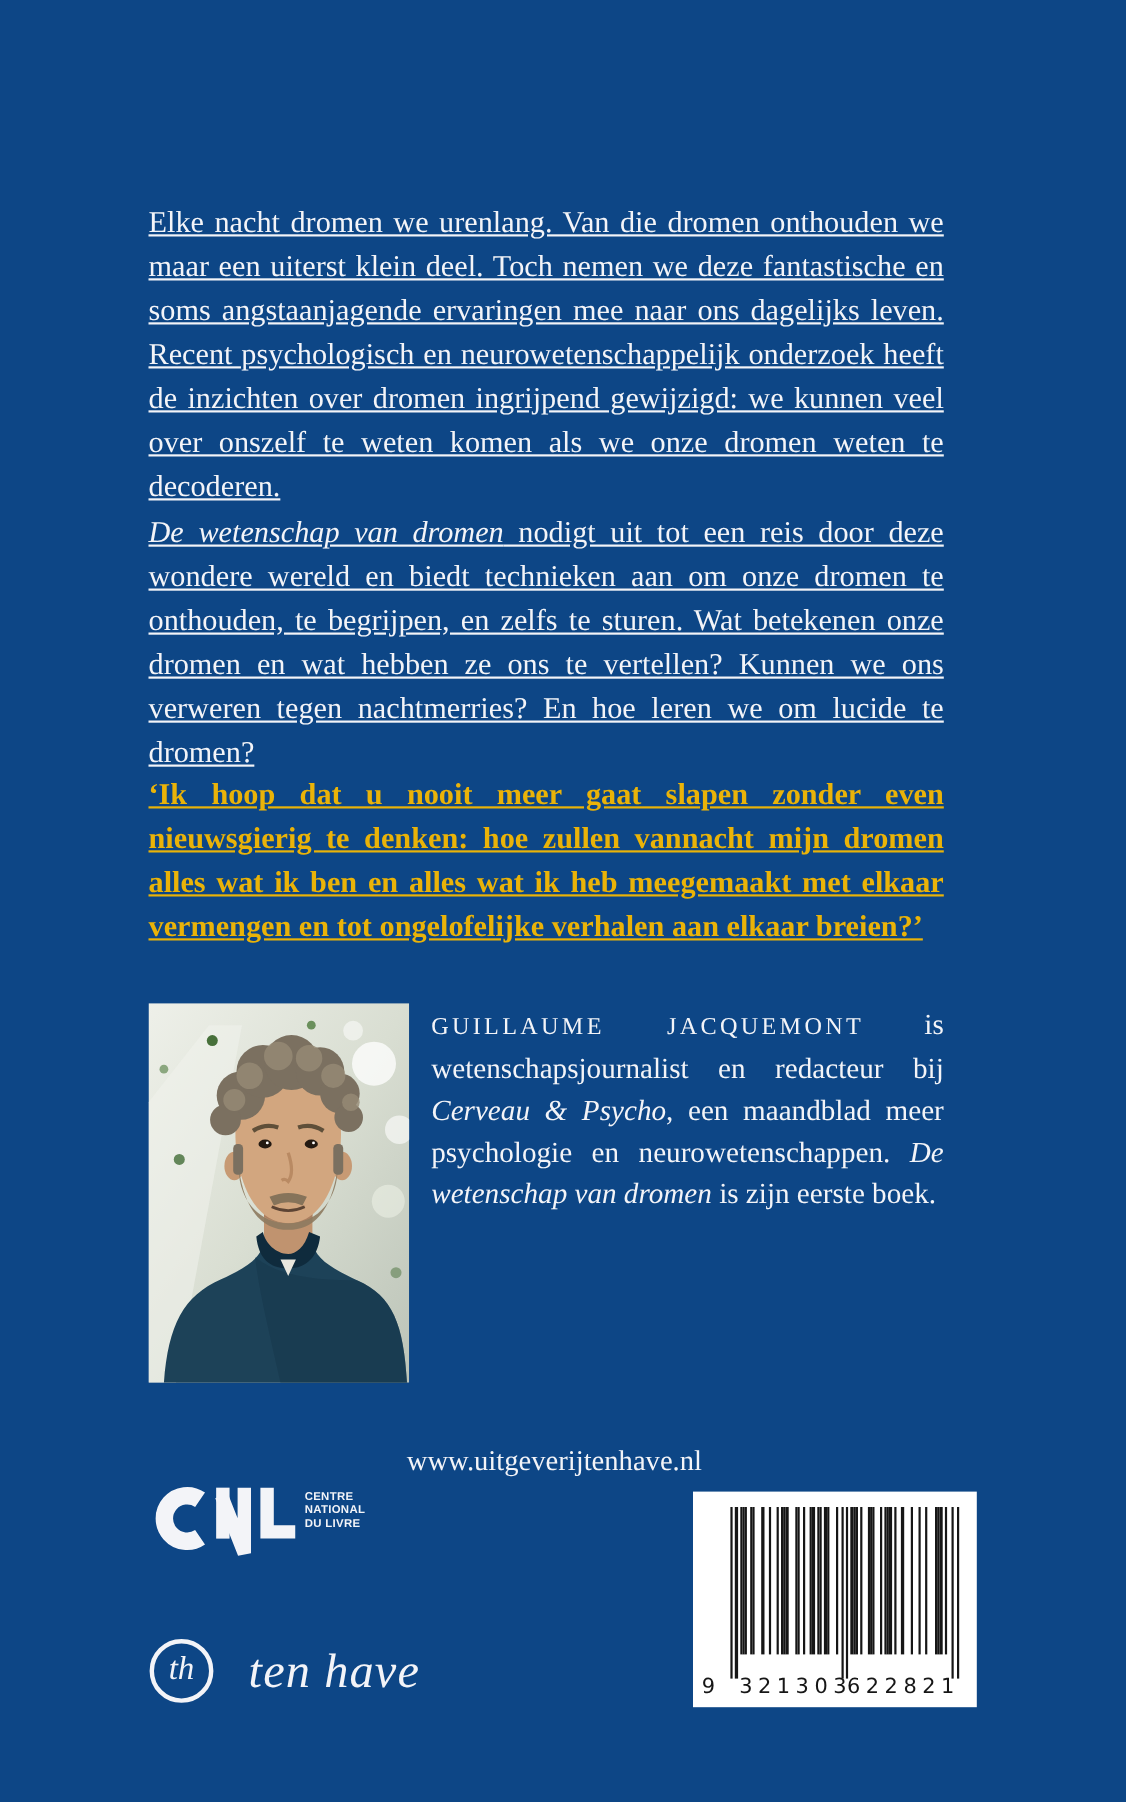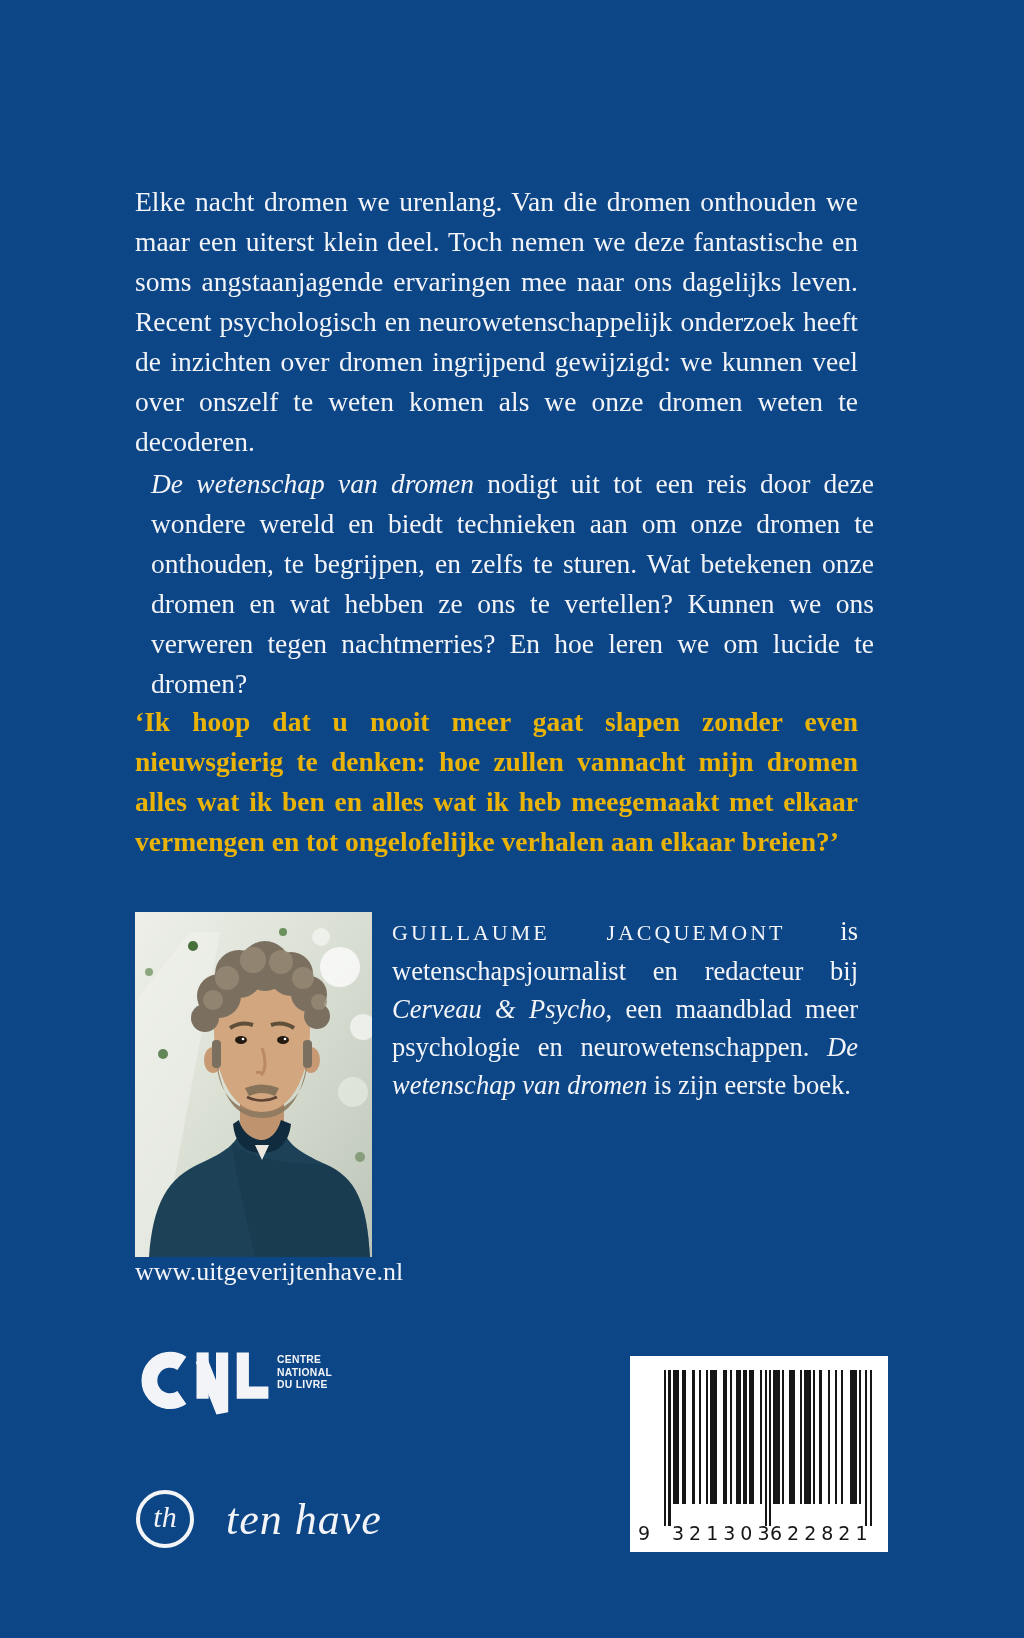--- a/index.html
+++ b/index.html
@@ -1,29 +1,29 @@
 <!DOCTYPE html>
 <html><head>
 <meta charset="utf-8">
 <style>
   html,body{margin:0;padding:0;}
   body{width:1024px;height:1638px;overflow:hidden;}
   .cover{position:relative;width:1024px;height:1638px;background:#0d4686;
          font-family:"Liberation Serif","DejaVu Serif",serif;color:#f3f4f8;}
   .block{position:absolute;left:135px;width:723px;}
-  .body-text{font-size:27.5px;line-height:40px;text-align:justify;margin:0;}
+  .body-text{font-size:27.5px;line-height:40px;text-align:justify;margin:0;text-decoration:underline;}
   .it{font-style:italic;}
   .para1{top:182px;}
-  .para2{top:464px;margin-left:16px;}
+  .para2{top:464px;}
   .quote{top:702px;font-weight:bold;}
   .author-row{top:912px;display:flex;align-items:flex-start;}
   .photo-wrap{flex:0 0 237px;margin-right:20px;line-height:0;}
   .bio{flex:1;font-size:26.5px;line-height:38px;text-align:justify;margin:0;}
   .author-name{font-weight:normal;font-size:22px;letter-spacing:3px;}
-  .site{position:absolute;top:1256px;left:135px;width:738px;text-align:left;
+  .site{position:absolute;top:1312px;left:135px;width:738px;text-align:center;
         font-size:26px;line-height:32px;}
   
   .cnl{position:absolute;left:138px;top:1345px;line-height:0;}
   
   .th-logo{position:absolute;left:136px;top:1490px;display:flex;align-items:center;}
   .th-circle{width:50px;height:50px;border:4px solid #f3f4f8;border-radius:50%;
              display:flex;align-items:center;justify-content:center;font-family:Liberation Serif, serif;}
   .th-monogram{font-style:italic;font-size:30px;padding-bottom:5px;color:#f3f4f8;}
   .th-name{font-style:italic;font-size:44px;margin-left:32px;letter-spacing:1px;color:#f3f4f8;}
   

